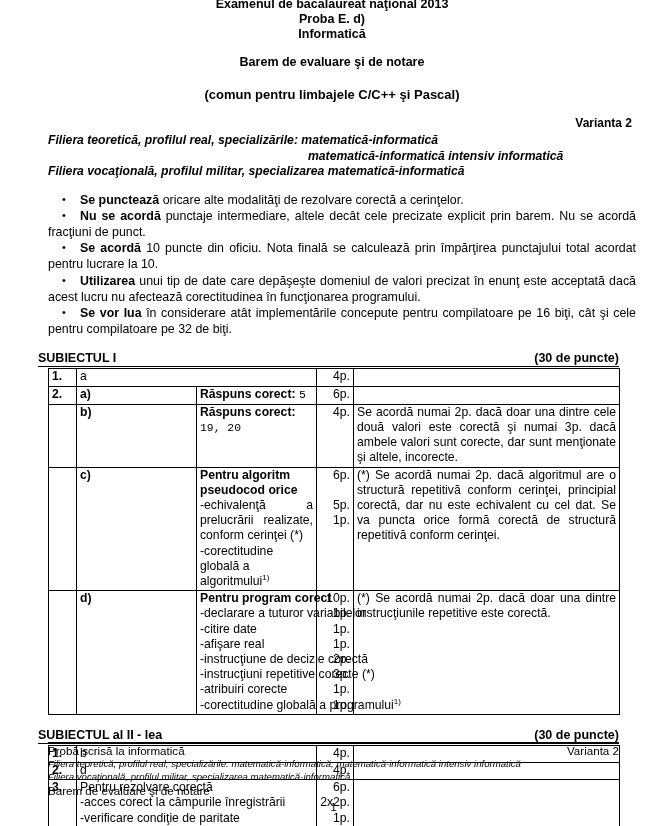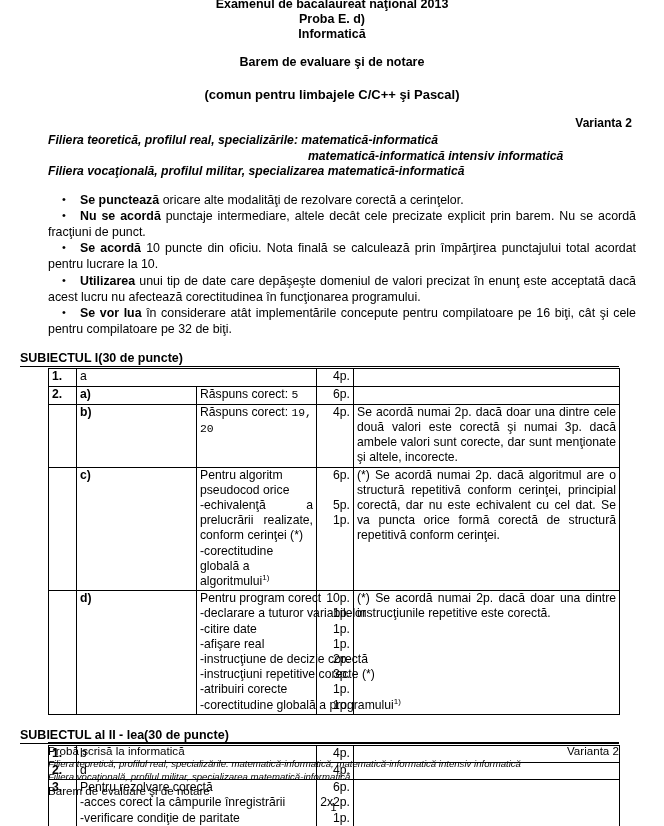--- a/index.html
+++ b/index.html
@@ -73,25 +73,26 @@
     position: absolute;
     left: 14px;
     top: -1px;
     font-size: 11px;
   }
   .bullet .ind { display: inline-block; width: 32px; }
   .bullet b { font-weight: bold; }
 
   
   .sect-head {
-    margin-left: 20px;
+    margin-left: 38px;
     margin-right: 45px;
     font-size: 12.5px;
     font-weight: bold;
     display: flex;
+    justify-content: space-between;
     border-bottom: 1.6px solid #000;
     padding-bottom: 1px;
   }
   .sect-head .pts { font-weight: bold; }
   .sect-head-2 { margin-top: 13px; }
 
   
   table.barem {
     margin-left: 48px;
     border-collapse: collapse;
@@ -107,21 +108,21 @@
     line-height: 15.2px;
   }
   td.c-num   { width: 21px;  text-align: left; font-weight: bold; }
   td.c-let   { width: 21px;  text-align: left; font-weight: bold; }
   td.c-body  { width: 233px; }
   td.c-pts   { width: 30px;  text-align: right; padding-right: 3px; }
   td.c-note  { width: 259px; text-align: justify; padding-left: 5px; }
 
   td.c-body2 { width: 254px; }
 
-  .rowtitle { font-weight: normal; }
+  .rowtitle { font-weight: bold; }
   .mono { font-family: "Liberation Mono", monospace; font-size: 11.4px; }
   sup { font-size: 8px; vertical-align: super; line-height: 0; }
   .sub-lines div { white-space: nowrap; }
   .pts-lines div { line-height: 15.2px; }
   .blankline { color: transparent; }
 
   
   .footer {
     position: absolute;
     left: 48px;

